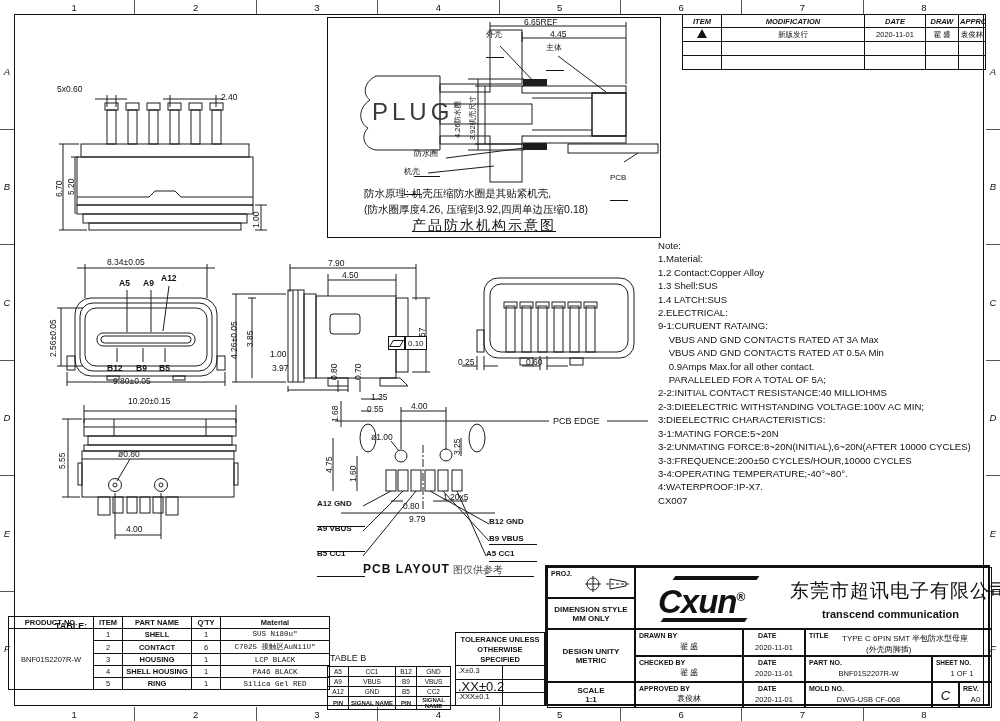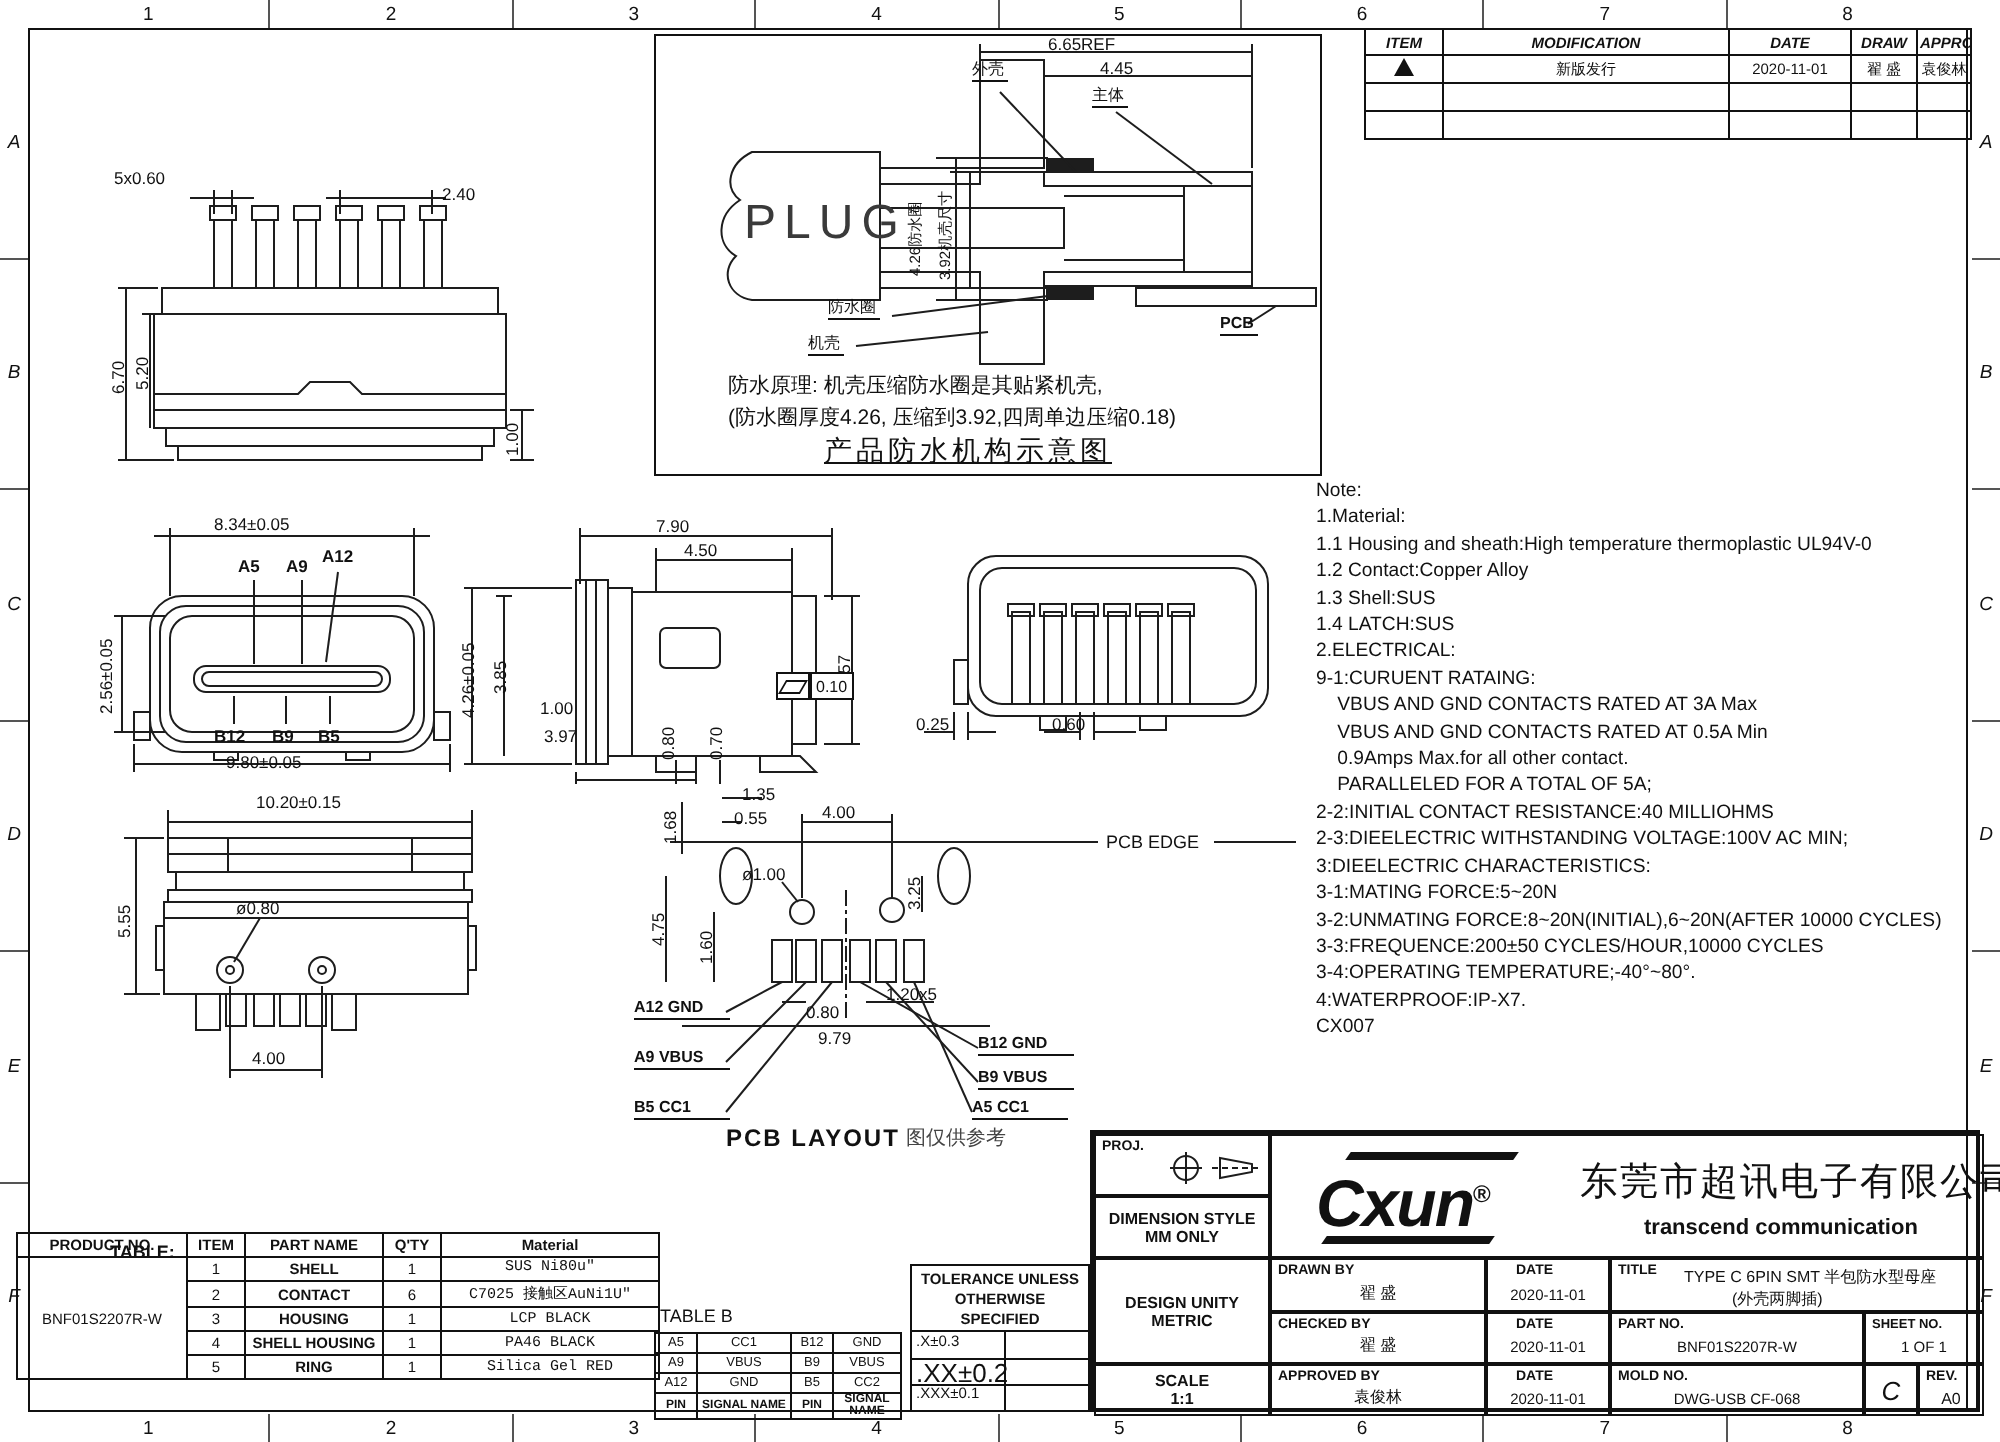--- a/index.html
+++ b/index.html
@@ -12,21 +12,21 @@
   .zones-left{left:0}.zones-right{left:986px}
   .zone-cell{flex:1;display:flex;align-items:center;justify-content:center;font-size:9.5px;border-right:1px solid #555}
   .zones-top .zone-cell:last-child,.zones-bottom .zone-cell:last-child{border-right:none}
   .zones-left .zone-cell,.zones-right .zone-cell{border-right:none;border-bottom:1px solid #555;font-style:italic}
   .zones-left .zone-cell:last-child,.zones-right .zone-cell:last-child{border-bottom:none}
   .panel{position:absolute}
   svg line,svg path,svg rect,svg circle,svg ellipse,svg polyline,svg polygon{stroke:#1d1d1d;stroke-width:1;fill:none}
   svg .f{fill:#1d1d1d;stroke:none}
   .dim,.vdim{position:absolute;font-size:8.5px;line-height:1;white-space:nowrap;color:#111}
   .vdim{transform:rotate(-90deg);transform-origin:0 0}
-  .pinlbl{position:absolute;font-size:8px;font-weight:bold;white-space:nowrap;border-bottom:1px solid #111;padding:0 2px 1px 0}
+  .pinlbl{position:absolute;font-size:8px;font-weight:bold;white-space:nowrap;border-bottom:1px solid #111;padding:0 2px 18px 0}
   .note-block{position:absolute;left:658px;top:239px;width:336px;font-size:9.6px;line-height:13.4px}
   .note-line{white-space:pre}
   table.dtable{border-collapse:collapse;position:absolute;table-layout:fixed}
   table.dtable td,table.dtable th{border:1px solid #111;padding:0 1px;text-align:center;vertical-align:middle;font-size:7.5px;overflow:hidden}
   .th{font-weight:bold}
   .mat{text-align:left;font-size:6px;font-family:"Liberation Mono",monospace;padding-left:3px}
   .tbc{position:absolute;border:1px solid #111;box-sizing:border-box}
   .tbc .clab{position:absolute;left:3px;top:2px;font-size:7px;font-weight:bold;white-space:nowrap}
   .tbc .cval{position:absolute;left:0;right:0;bottom:3px;text-align:center;font-size:8px;white-space:nowrap}
   .center2{display:flex;flex-direction:column;align-items:center;justify-content:center;height:100%;font-size:8px;font-weight:bold;text-align:center}
@@ -161,21 +161,21 @@
       <line x1="147" y1="68" x2="196" y2="68"></line>
         <line x1="147" y1="126" x2="196" y2="126"></line>
     </svg>
     <span class="dim" style="left:44px;top:82px;font-size:24px;letter-spacing:4px;color:#3a3a3a">PLUG</span>
     <span class="dim" style="left:196px;top:0px">6.65REF</span>
     <span class="dim" style="left:222px;top:12px">4.45</span>
     <span class="vdim" style="left:126px;top:120px;font-size:7.5px">4.26防水圈</span>
     <span class="vdim" style="left:141px;top:122px;font-size:7.5px">3.92机壳尺寸</span>
     <span class="dim pinlbl" style="left:158px;top:13px;font-weight:normal">外壳</span>
     <span class="dim pinlbl" style="left:218px;top:26px;font-weight:normal">主体</span>
-    <span class="dim pinlbl" style="left:282px;top:140px;font-weight:bold">PCB</span>
+    <span class="dim pinlbl" style="left:282px;top:156px;font-weight:normal">PCB</span>
     <span class="dim pinlbl" style="left:86px;top:132px;font-weight:normal">防水圈</span>
     <span class="dim pinlbl" style="left:76px;top:150px;font-weight:normal">机壳</span>
     <span class="dim" style="left:36px;top:170px;font-size:10.5px">防水原理: 机壳压缩防水圈是其贴紧机壳,</span>
     <span class="dim" style="left:36px;top:186px;font-size:10.5px">(防水圈厚度4.26, 压缩到3.92,四周单边压缩0.18)</span>
     <span class="caption-cn" style="left:84px;top:199px">产品防水机构示意图</span>
   </div>
 
   <div class="panel" style="left:55px;top:85px;width:220px;height:155px">
     <svg width="220" height="155">
       <rect x="50" y="18" width="13" height="7"></rect>
@@ -428,21 +428,20 @@
     <span class="pinlbl" style="left:184px;top:141px;width:46px">B9 VBUS</span>
     <span class="pinlbl" style="left:181px;top:156px;width:46px">A5 CC1</span>
     <span class="dim" style="left:248px;top:24px;font-size:9px">PCB EDGE</span>
     <span class="dim" style="left:58px;top:170px;font-size:12px;font-weight:bold;letter-spacing:1px">PCB LAYOUT</span>
     <span class="dim" style="left:148px;top:172px;font-size:10px;color:#444">图仅供参考</span>
   </div>
 
   <div class="note-block">
       <div class="note-line">Note:</div>
       <div class="note-line">1.Material:</div>
-      <div class="note-line">1.1 Housing and sheath:High temperature thermoplastic UL94V-0</div>
       <div class="note-line">1.2 Contact:Copper Alloy</div>
       <div class="note-line">1.3 Shell:SUS</div>
       <div class="note-line">1.4 LATCH:SUS</div>
       <div class="note-line">2.ELECTRICAL:</div>
       <div class="note-line">9-1:CURUENT RATAING:</div>
       <div class="note-line">    VBUS AND GND CONTACTS RATED AT 3A Max</div>
       <div class="note-line">    VBUS AND GND CONTACTS RATED AT 0.5A Min</div>
       <div class="note-line">    0.9Amps Max.for all other contact.</div>
       <div class="note-line">    PARALLELED FOR A TOTAL OF 5A;</div>
       <div class="note-line">2-2:INITIAL CONTACT RESISTANCE:40 MILLIOHMS</div>

